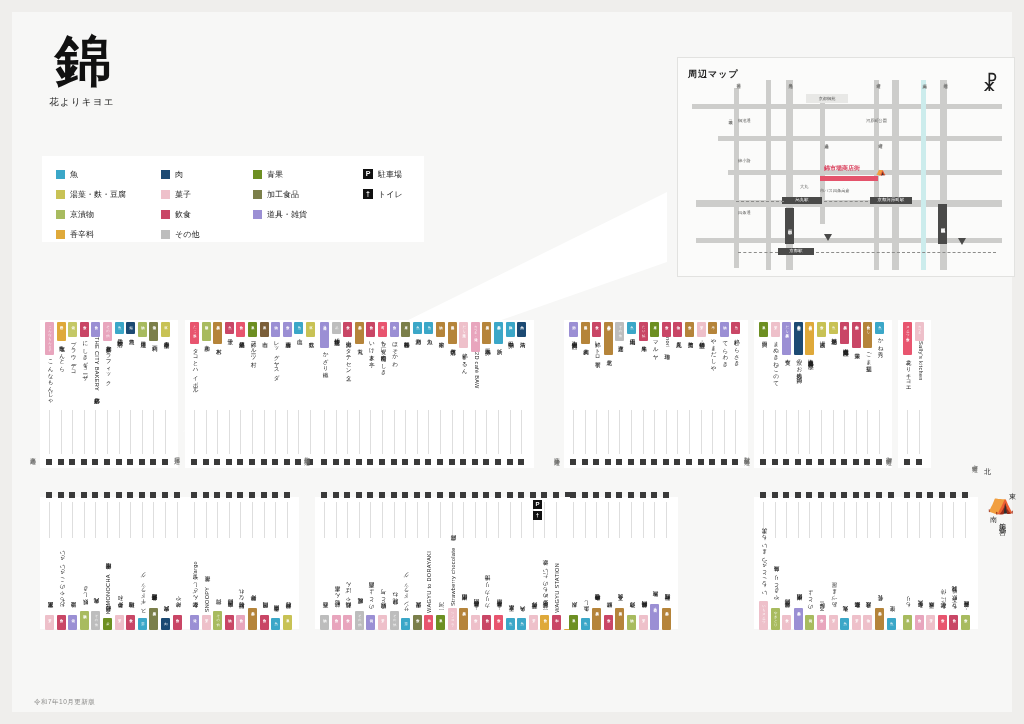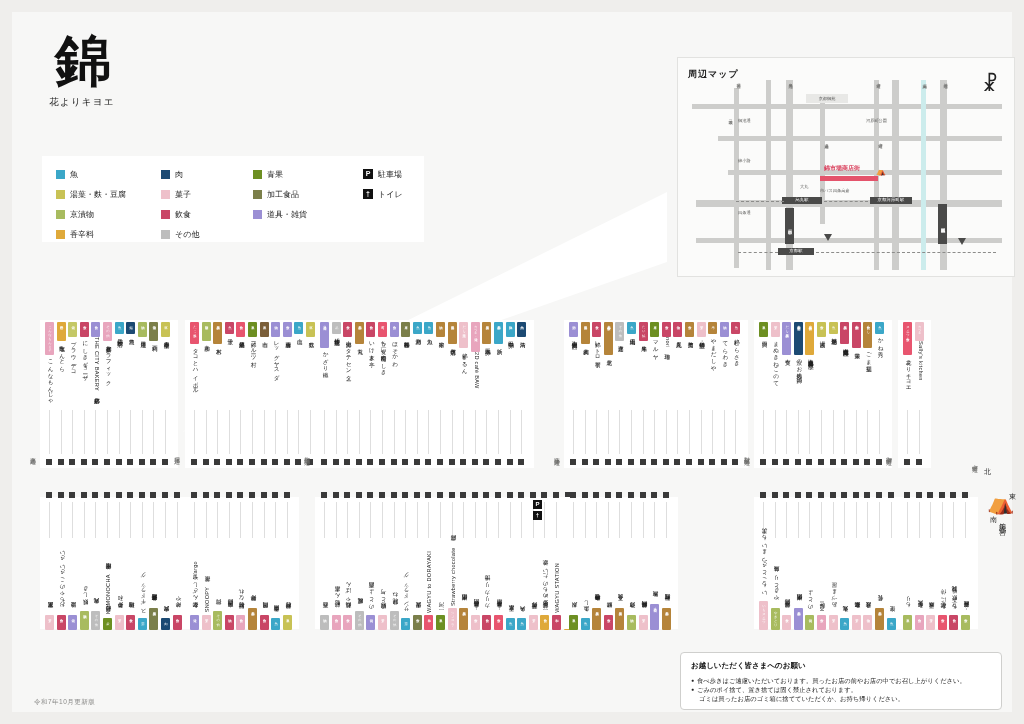--- a/index.html
+++ b/index.html
@@ -1174,28 +1174,16 @@
     <div class="vstreet-lbl" style="left:730px;top:440px;">麩屋町通</div>
     <div class="vstreet-lbl" style="left:872px;top:440px;">御幸町通</div>
     <div class="vstreet-lbl" style="left:958px;top:448px;">寺町通</div>
 
     <div class="torii-big">⛺</div>
     <div class="dir" style="left:972px;top:455px;">北</div>
     <div class="dir" style="left:997px;top:480px;">東</div>
     <div class="dir" style="left:978px;top:503px;">南</div>
     <div class="shrine-lbl">錦天満宮</div>
 
-    <div class="notice">
-      <div class="notice-title">お越しいただく皆さまへのお願い</div>
-      <div class="notice-li">
-        <span class="bullet">●</span>
-        <span>食べ歩きはご遠慮いただいております。買ったお店の前やお店の中でお召し上がりください。</span>
-      </div>
-      <div class="notice-li">
-        <span class="bullet">●</span>
-        <span>ごみのポイ捨て、置き捨ては固く禁止されております。</span>
-      </div>
-      <div class="notice-sub">ゴミは買ったお店のゴミ箱に捨てていただくか、お持ち帰りください。</div>
-    </div>
 
     <div class="footnote">令和7年10月更新版</div>
   </div>
 </div>
 
 </body></html>

